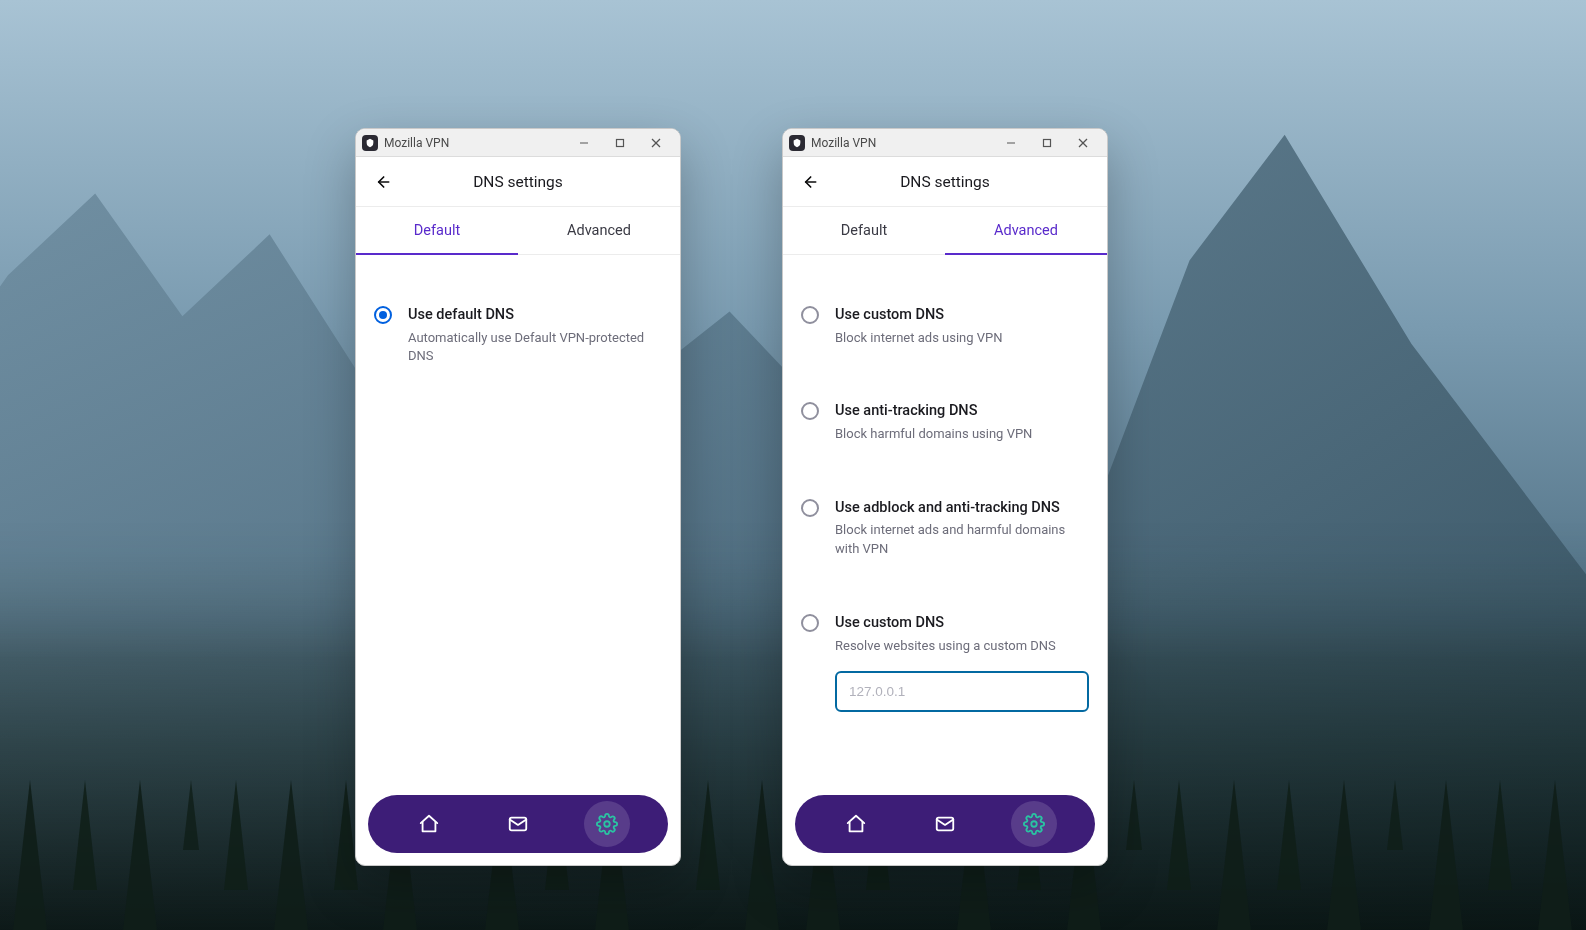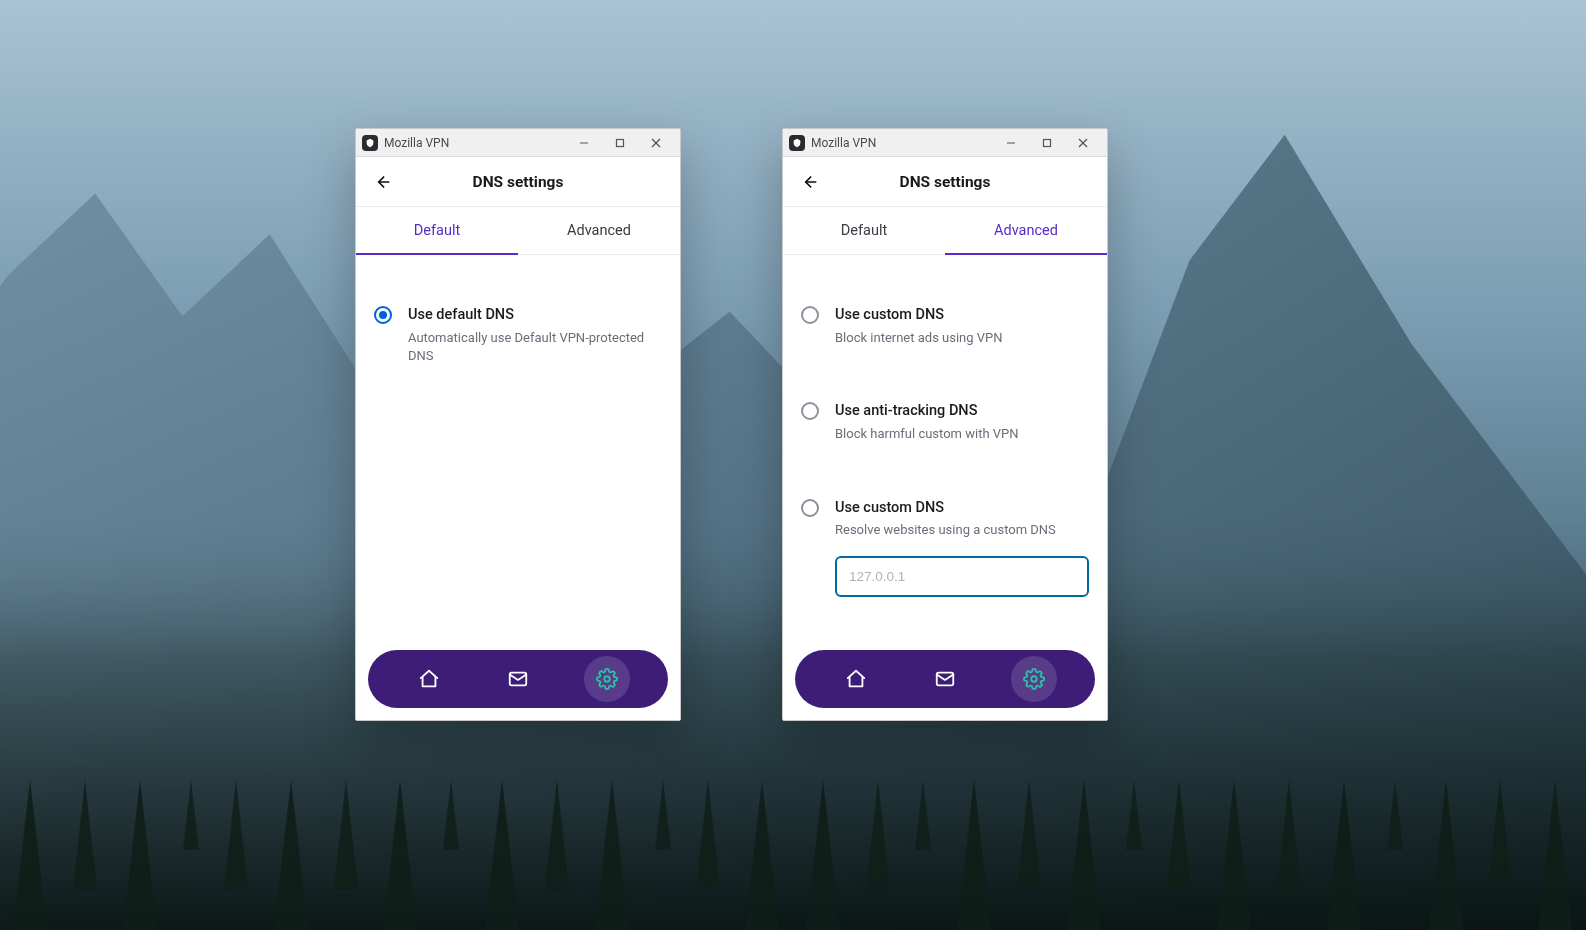--- a/index.html
+++ b/index.html
@@ -30,24 +30,24 @@
   }
   .tree-row { position:absolute; bottom:0; left:0; right:0; display:flex; justify-content:space-around; }
   .tree { width:0;height:0; border-left:18px solid transparent; border-right:18px solid transparent; border-bottom:160px solid #0f1e18; opacity:.9; transform:translateY(10px);}
   .tree.small{border-bottom-width:110px; border-left-width:12px; border-right-width:12px; opacity:.85;}
   .tree.tiny{border-bottom-width:70px; border-left-width:8px; border-right-width:8px; opacity:.8;}
 
   
   .app {
     position: absolute;
     width: 326px;
-    height: 593px;
+    height: 738px;
     background: #fff;
     border: 1px solid #c9c9c9;
-    border-radius: 2px;
+    border-radius: 10px;
     box-shadow: 0 20px 50px rgba(0,0,0,.25);
     display: flex;
     flex-direction: column;
     overflow: hidden;
   }
   .app.left  { left: 355px; top: 128px; }
   .app.right { left: 782px; top: 128px; }
 
   .titlebar {
     height: 28px;
@@ -78,21 +78,21 @@
     height: 50px;
     display: flex; align-items: center; justify-content: center;
     border-bottom: 1px solid #ececec;
   }
   .back {
     position: absolute; left: 12px; top: 50%; transform: translateY(-50%);
     width: 28px; height: 28px; display:flex; align-items:center; justify-content:center;
     border-radius: 4px; cursor:pointer;
   }
   .back svg { width:20px;height:20px; stroke:#0c0c0d; stroke-width:2; fill:none; stroke-linecap:round; stroke-linejoin:round;}
-  .header h1 { font-size: 15.5px; font-weight: 700; color:#1a1a1f; }
+  .header h1 { font-size: 15.5px; font-weight: 400; color:#1a1a1f; }
 
   .tabs {
     display:flex; height: 48px; border-bottom: 1px solid #ececec;
   }
   .tab {
     flex:1; display:flex; align-items:center; justify-content:center;
     font-size: 14.5px; font-weight: 400; color:#3a3a44; cursor:pointer;
     position:relative;
   }
   .tab.active { color:#592acb; }
@@ -309,21 +309,28 @@
       <div class="radio"></div>
       <div class="opt-body">
         <div class="opt-title">Use custom DNS</div>
         <div class="opt-desc">Block internet ads using VPN</div>
       </div>
     </div>
     <div class="option">
       <div class="radio"></div>
       <div class="opt-body">
         <div class="opt-title">Use anti-tracking DNS</div>
-        <div class="opt-desc">Block harmful custom with VPN</div>
+        <div class="opt-desc">Block harmful domains using VPN</div>
+      </div>
+    </div>
+    <div class="option">
+      <div class="radio"></div>
+      <div class="opt-body">
+        <div class="opt-title">Use adblock and anti-tracking DNS</div>
+        <div class="opt-desc">Block internet ads and harmful domains with VPN</div>
       </div>
     </div>
     <div class="option" style="padding-bottom:12px">
       <div class="radio"></div>
       <div class="opt-body">
         <div class="opt-title">Use custom DNS</div>
         <div class="opt-desc">Resolve websites using a custom DNS</div>
       </div>
     </div>
     <div style="padding-left:34px">

